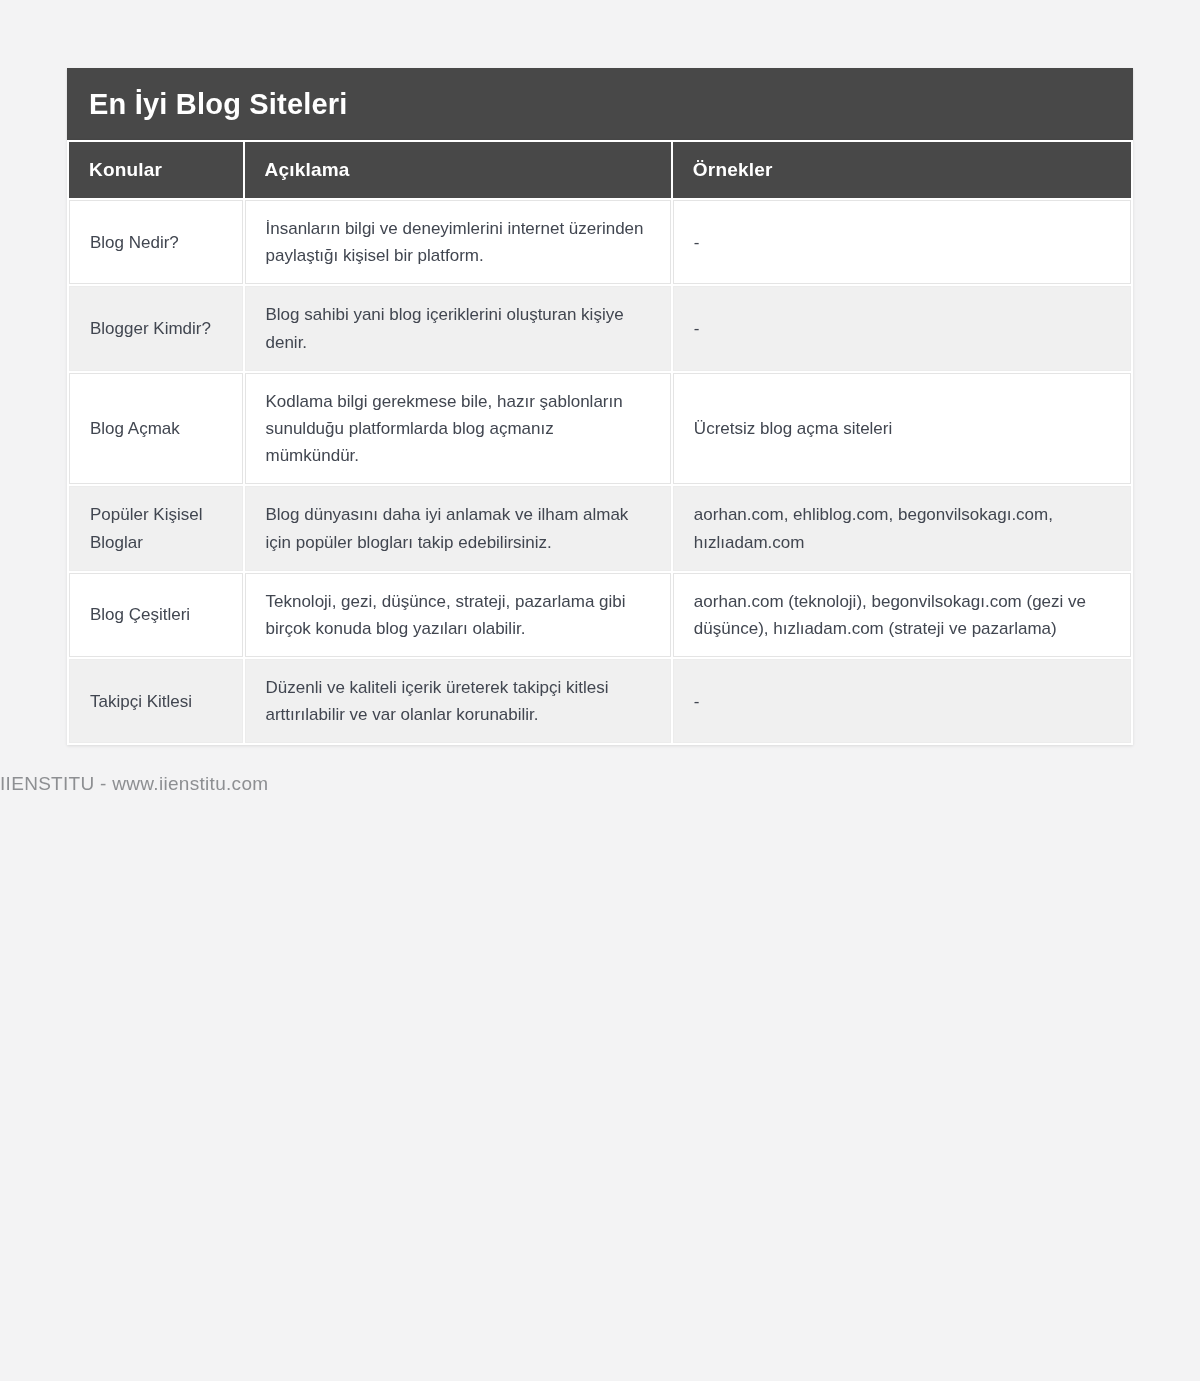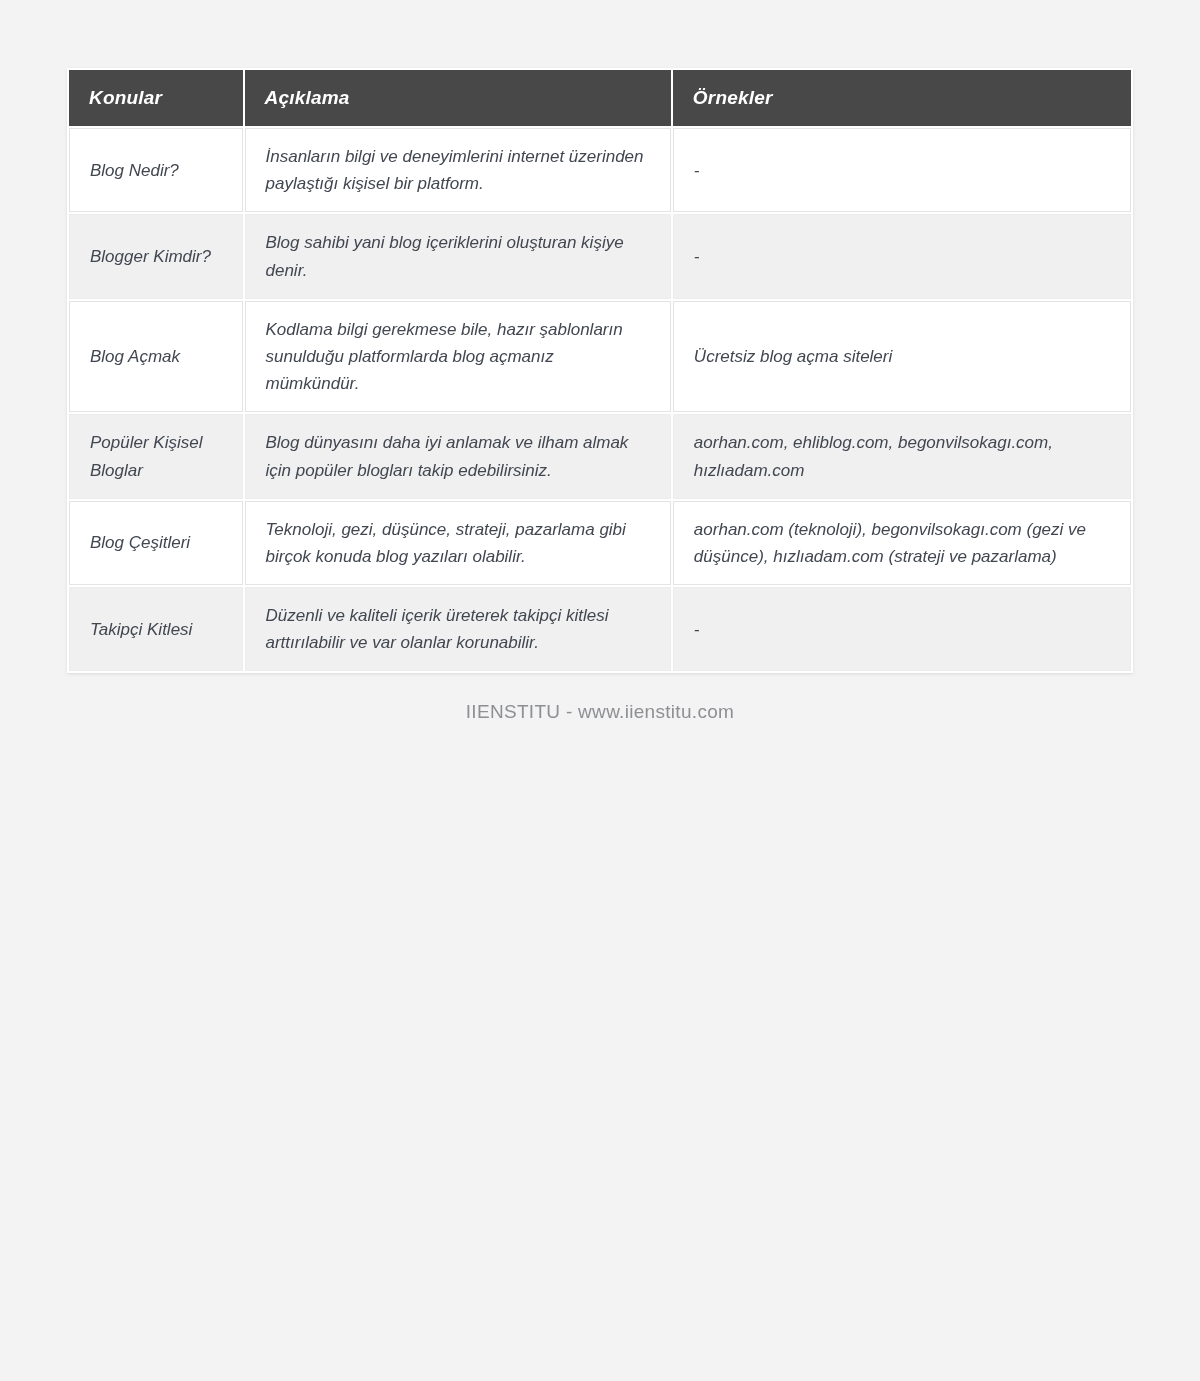--- a/index.html
+++ b/index.html
@@ -30,21 +30,20 @@
     box-shadow: 0 1px 2px rgba(0,0,0,0.15);
   }
   table.blog-table {
     width: 100%;
     border-collapse: separate;
     border-spacing: 2px;
     background: transparent;
     margin-top: 0;
     box-shadow: 0 1px 3px rgba(0,0,0,0.10);
     background: #ffffff;
-    font-style: italic;
   }
   table.blog-table col.c1 { width: 16.4%; }
   table.blog-table col.c2 { width: 40.3%; }
   table.blog-table col.c3 { width: 43.3%; }
   th {
     background: #484848;
     color: #ffffff;
     font-size: 19px;
     font-weight: bold;
     text-align: left;
@@ -58,32 +57,33 @@
     line-height: 1.6;
     color: #414650;
     vertical-align: middle;
     background: #ffffff;
   }
   tbody tr:nth-child(even) td {
     background: #f0f0f0;
     border-color: #ececec;
   }
   .footer {
-    text-align: center;
+    text-align: left;
     color: #8d8f92;
     font-size: 19px;
     margin-top: 28px;
     padding-bottom: 40px;
     letter-spacing: 0.3px;
   }
 </style>
 </head>
 <body>
 
 <div class="card">
+  <div class="card-title">En İyi Blog Siteleri</div>
 
   <table class="blog-table">
     <colgroup>
       <col class="c1">
         <col class="c2">
         <col class="c3">
     </colgroup>
     <thead>
       <tr>
         <th>Konular</th>

